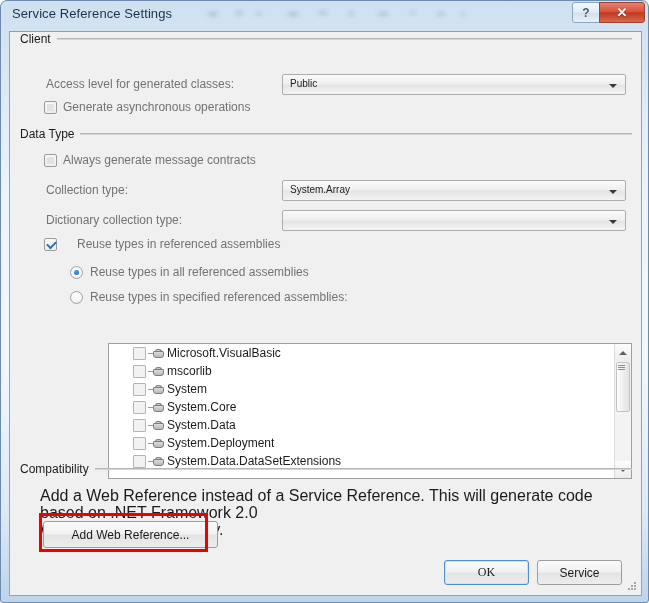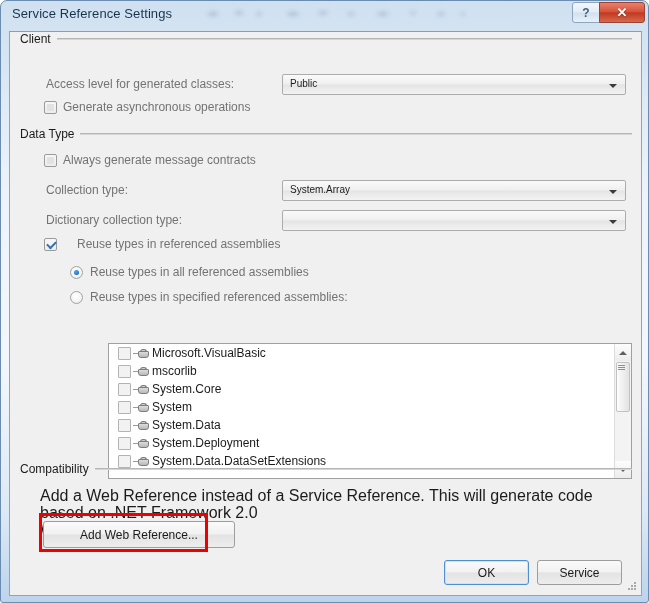--- a/index.html
+++ b/index.html
@@ -222,21 +222,21 @@
     left: 98px; top: 311px;
     width: 524px; height: 136px;
     box-sizing: border-box;
     background: #ffffff;
     border: 1px solid #a0a0a0;
     overflow: hidden;
   }
   .lb-row {
     position: relative;
     height: 18px;
-    padding-left: 9px;
+    padding-left: 24px;
     display: flex;
     align-items: center;
   }
   .lb-cb {
     width: 13px; height: 13px;
     box-sizing: border-box;
     border: 1px solid #b3b3b3;
     background: #f2f2f2;
     border-radius: 1px;
     flex: 0 0 auto;
@@ -338,20 +338,21 @@
     font-size: 12px;
     color: #1b1b1b;
     display: flex;
     align-items: center;
     justify-content: center;
     font-family: "Liberation Sans", sans-serif;
   }
   .btn.default {
     border: 1px solid #4f8fd0;
     box-shadow: inset 0 0 0 1px #cde2f5;
+    font-family: Liberation Serif, serif;
   }
 
   
   #red-box {
     position: absolute;
     left: 38px; top: 512px;
     width: 169px; height: 39px;
     box-sizing: border-box;
     border: 3px solid #ee0000;
     pointer-events: none;
@@ -451,30 +452,30 @@
             </div>
             <div class="lb-text">mscorlib</div>
           </div>
           <div class="lb-row">
             <div class="lb-cb"></div>
             <div class="lb-connector"></div>
             <div class="asm-icon">
               <div class="top"></div>
               <div class="body"></div>
             </div>
+            <div class="lb-text">System</div>
+          </div>
+          <div class="lb-row">
+            <div class="lb-cb"></div>
+            <div class="lb-connector"></div>
+            <div class="asm-icon">
+              <div class="top"></div>
+              <div class="body"></div>
+            </div>
             <div class="lb-text">System.Core</div>
-          </div>
-          <div class="lb-row">
-            <div class="lb-cb"></div>
-            <div class="lb-connector"></div>
-            <div class="asm-icon">
-              <div class="top"></div>
-              <div class="body"></div>
-            </div>
-            <div class="lb-text">System</div>
           </div>
           <div class="lb-row">
             <div class="lb-cb"></div>
             <div class="lb-connector"></div>
             <div class="asm-icon">
               <div class="top"></div>
               <div class="body"></div>
             </div>
             <div class="lb-text">System.Data</div>
           </div>
@@ -512,21 +513,21 @@
     <div class="group" style="top:436px;">
       <div class="group-line"></div>
       <div class="group-label">Compatibility</div>
     </div>
 
     <div class="lbl-wrap" style="left:30px; top:455px; width:580px;">
       <span>Add a Web Reference instead of a Service Reference. This will generate code based on .NET Framework 2.0</span><br>
       <span>Web Services technology.</span>
     </div>
 
-    <div class="btn" style="left:33px; top:489px; width:192px; height:27px;">Add Web Reference...</div>
+    <div class="btn" style="left:33px; top:489px; width:175px; height:27px;">Add Web Reference...</div>
 
     <div class="btn default" style="left:434px; top:528px; width:85px;">OK</div>
     <div class="btn" style="left:527px; top:528px; width:85px;">Service</div>
 
     <div id="grip"></div>
   </div>
 
   <div id="red-box"></div>
 </div>
 

